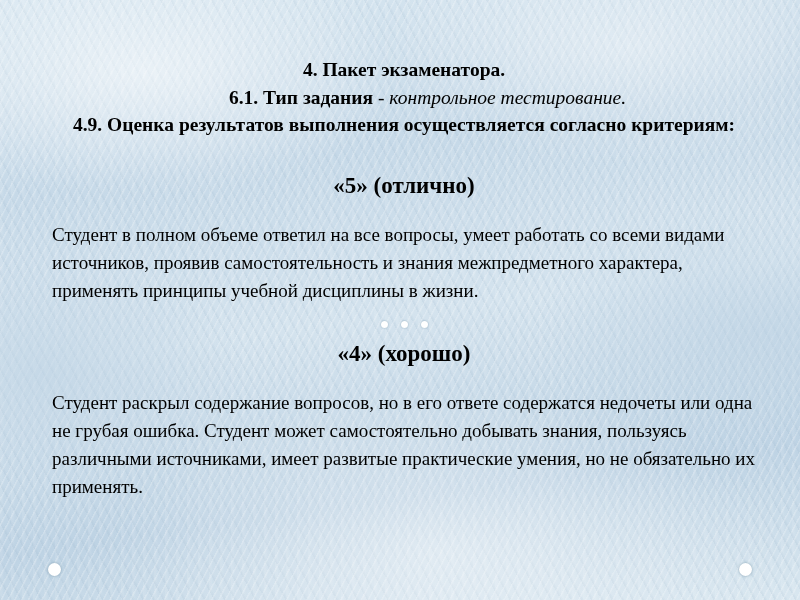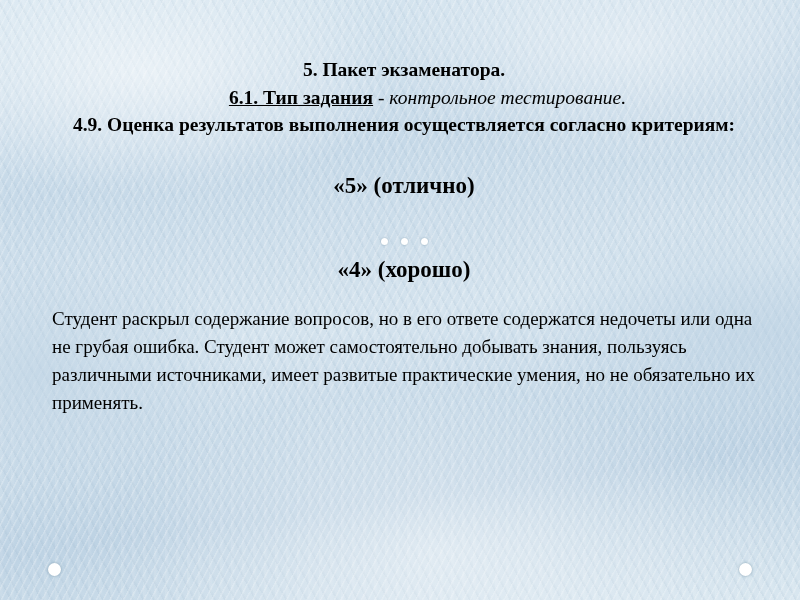--- a/index.html
+++ b/index.html
@@ -40,21 +40,20 @@
     font-weight: bold;
     font-size: 19.5px;
     line-height: 1.42;
     color: #000000;
   }
   .heading .normal {
     font-weight: normal;
     font-style: italic;
   }
   .heading .ul {
-    text-decoration: underline;
     margin-left: 47px;
   }
   .grade {
     text-align: center;
     font-weight: bold;
     font-size: 23px;
     color: #000000;
   }
   .para {
     text-align: left;
@@ -92,33 +91,34 @@
   .corner-dot.right { right: 48px; bottom: 24px; }
 </style>
 </head>
 <body>
 
 <div class="slide">
 
   <div class="content">
 
     <div class="heading">
-      <div>5. Пакет экзаменатора.</div>
+      <div>4. Пакет экзаменатора.</div>
       <div>
         <span class="ul">6.1. Тип задания</span><span class="normal"> - контрольное тестирование.</span>
       </div>
       <div>4.9. Оценка результатов выполнения осуществляется согласно критериям:</div>
     </div>
 
     <div class="spacer-lg"></div>
 
     <div class="grade">«5» (отлично)</div>
 
     <div class="spacer-md"></div>
 
+    <div class="para">Студент в полном объеме ответил на все вопросы, умеет работать со всеми видами источников, проявив самостоятельность и знания межпредметного характера, применять принципы учебной дисциплины в жизни.</div>
 
     <div class="dots-sep">
       <span class="dot"></span>
       <span class="dot"></span>
       <span class="dot"></span>
     </div>
 
     <div class="grade">«4» (хорошо)</div>
 
     <div class="spacer-md"></div>

